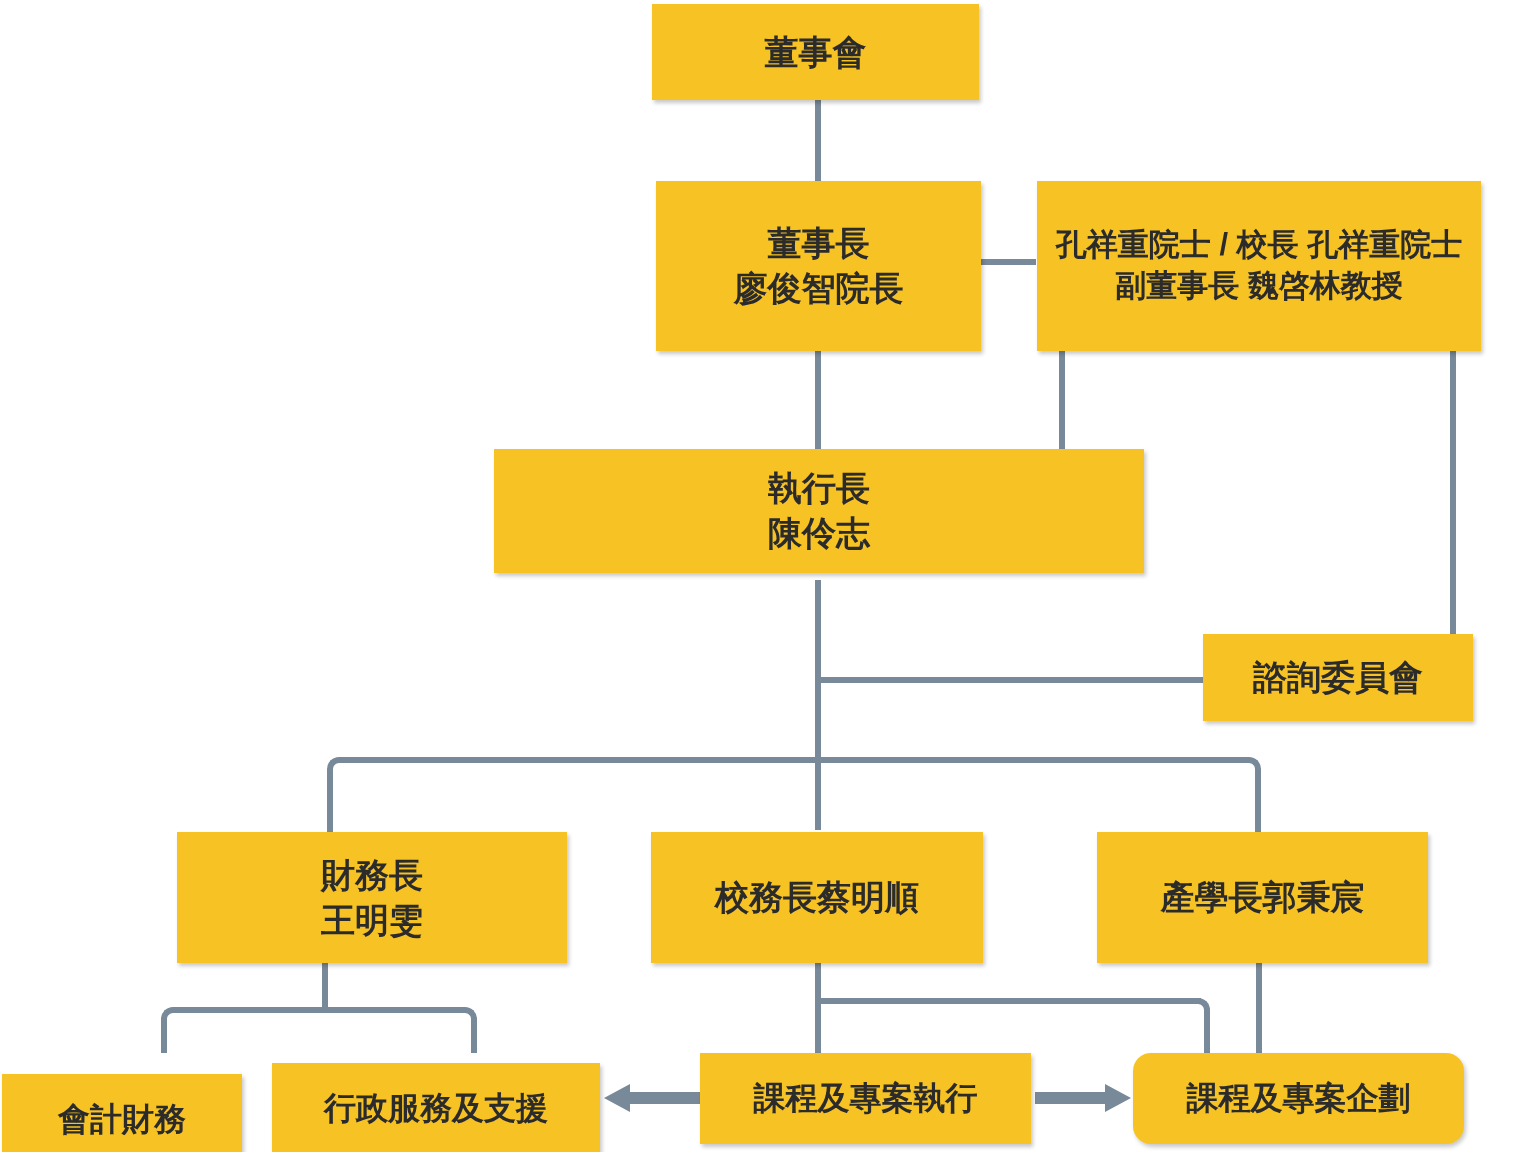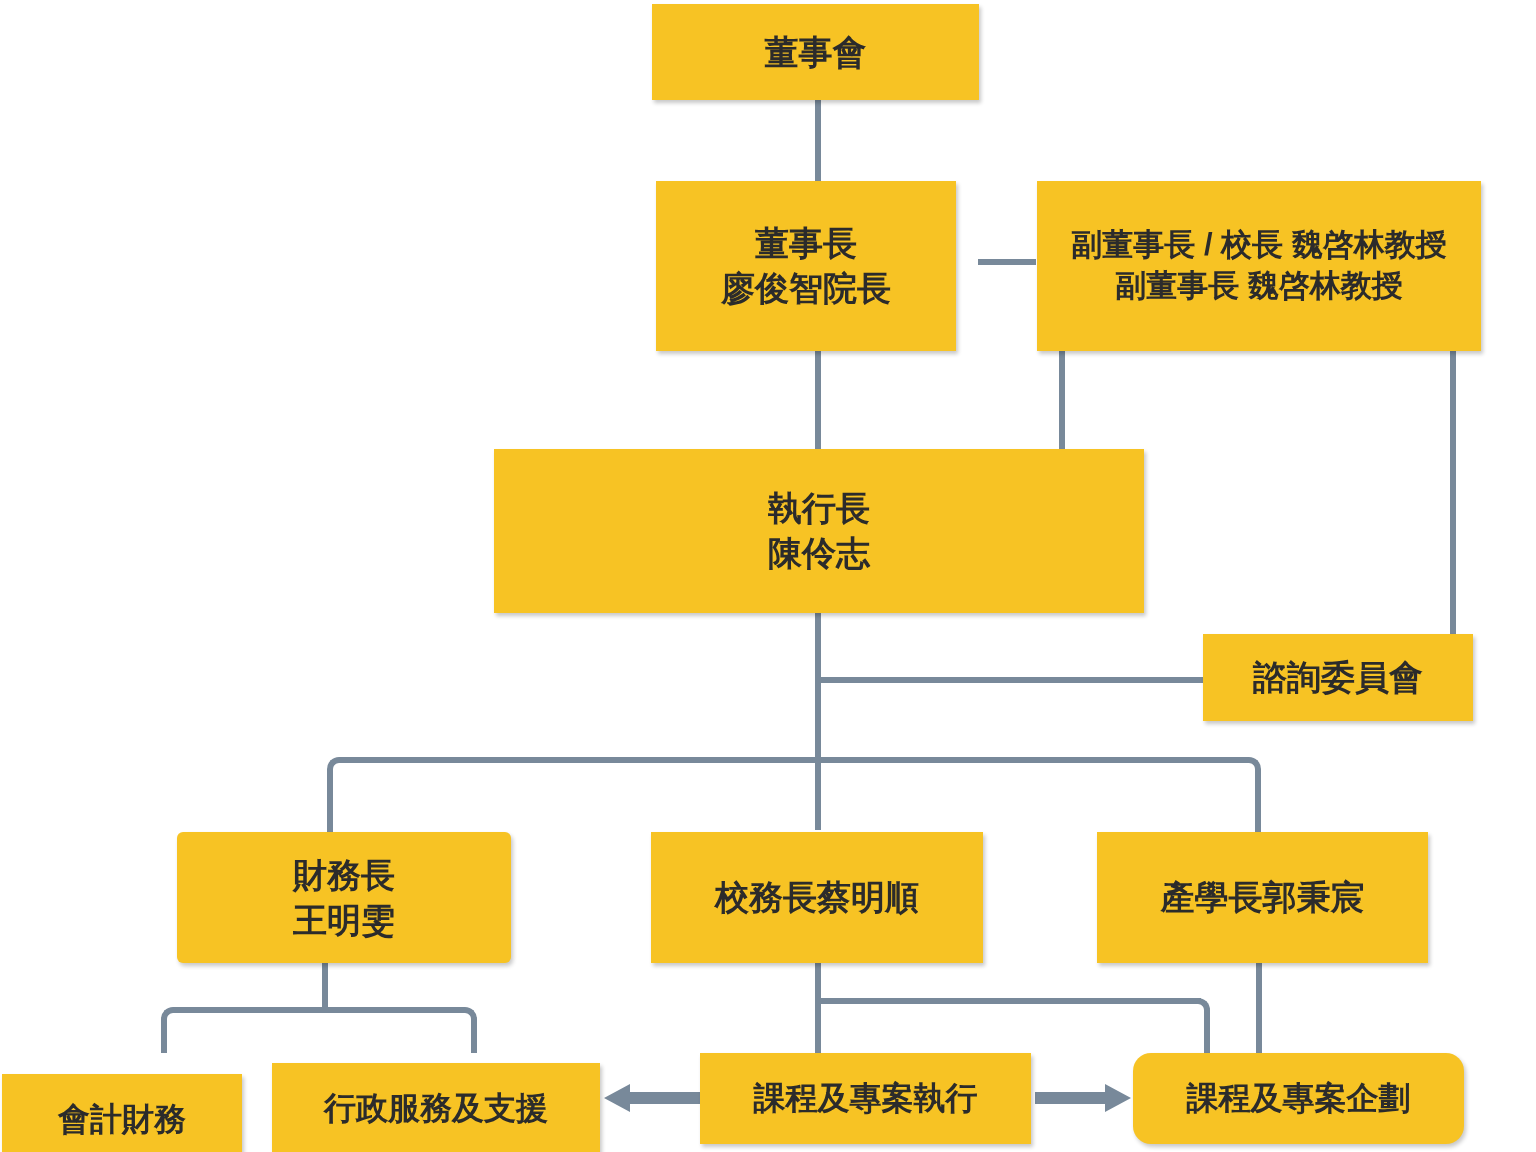--- a/index.html
+++ b/index.html
@@ -93,40 +93,40 @@
   </svg>
 
   <svg class="arrow-svg" style="left:1035px; top:1080px;" width="96" height="36" viewBox="0 0 96 36">
     <polygon points="96,18 70,4 70,12 0,12 0,24 70,24 70,32" fill="#78899A"></polygon>
   </svg>
 
   <div class="node f34" style="left:652px; top:4px; width:327px; height:96px;">
     <span class="ln">董事會</span>
   </div>
 
-  <div class="node f34" style="left:656px; top:181px; width:300px; height:170px; flex-direction:column;">
+  <div class="node f34" style="left:656px; top:181px; width:325px; height:170px; flex-direction:column;">
     <span class="ln">董事長</span>
     <span class="ln">廖俊智院長</span>
   </div>
 
   <div class="node f31" style="left:1037px; top:181px; width:444px; height:170px; flex-direction:column;">
-    <span class="ln">副董事長 / 校長 魏啓林教授</span>
+    <span class="ln">孔祥重院士 / 校長 孔祥重院士</span>
     <span class="ln">副董事長 魏啓林教授</span>
   </div>
 
-  <div class="node f34" style="left:494px; top:449px; width:650px; height:164px; flex-direction:column;">
+  <div class="node f34" style="left:494px; top:449px; width:650px; height:124px; flex-direction:column;">
     <span class="ln">執行長</span>
     <span class="ln">陳伶志</span>
   </div>
 
   <div class="node f34" style="left:1203px; top:634px; width:270px; height:87px;">
     <span class="ln">諮詢委員會</span>
   </div>
 
-  <div class="node f34" style="left:177px; top:832px; width:334px; height:131px; flex-direction:column;border-radius:6px;">
+  <div class="node f34" style="left:177px; top:832px; width:390px; height:131px; flex-direction:column;">
     <span class="ln">財務長</span>
     <span class="ln">王明雯</span>
   </div>
 
   <div class="node f34" style="left:651px; top:832px; width:332px; height:131px; flex-direction:row;">
     <span class="ln">校務長</span>
     <span class="ln">蔡明順</span>
   </div>
 
   <div class="node f34" style="left:1097px; top:832px; width:331px; height:131px; ">

